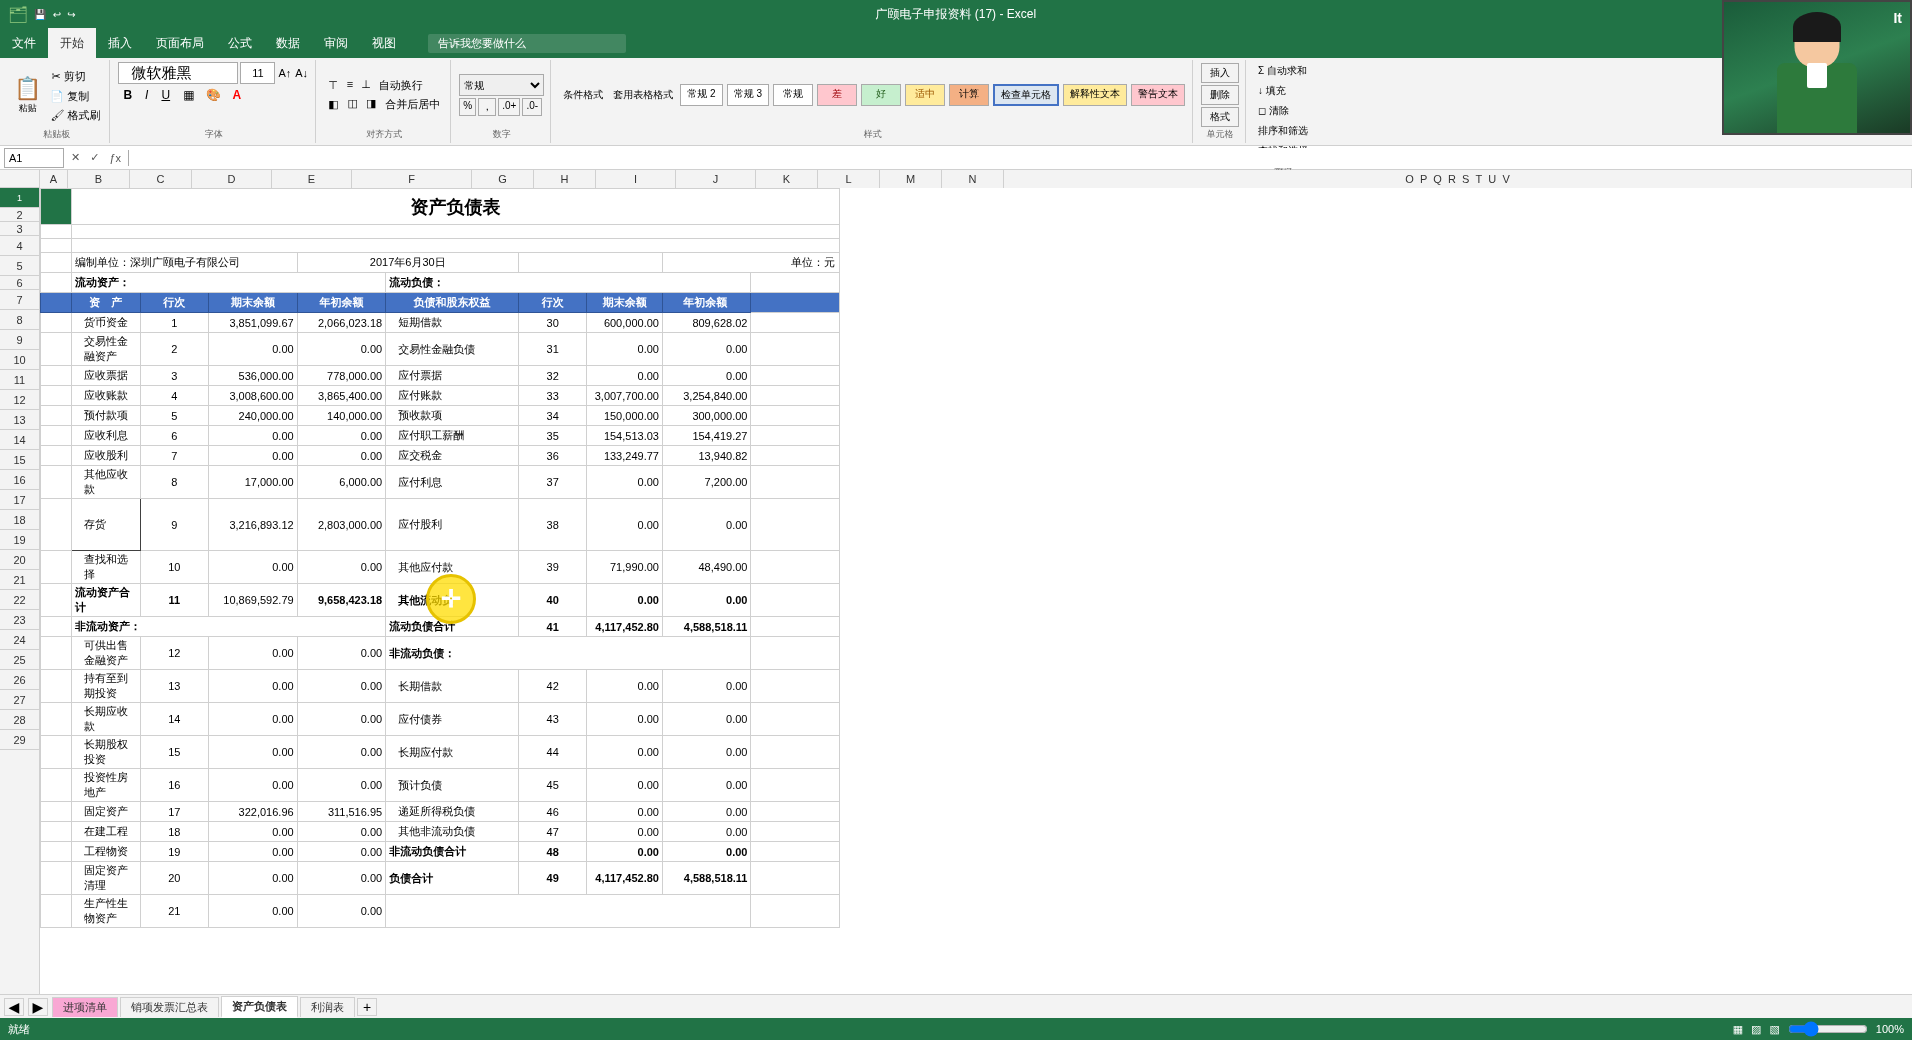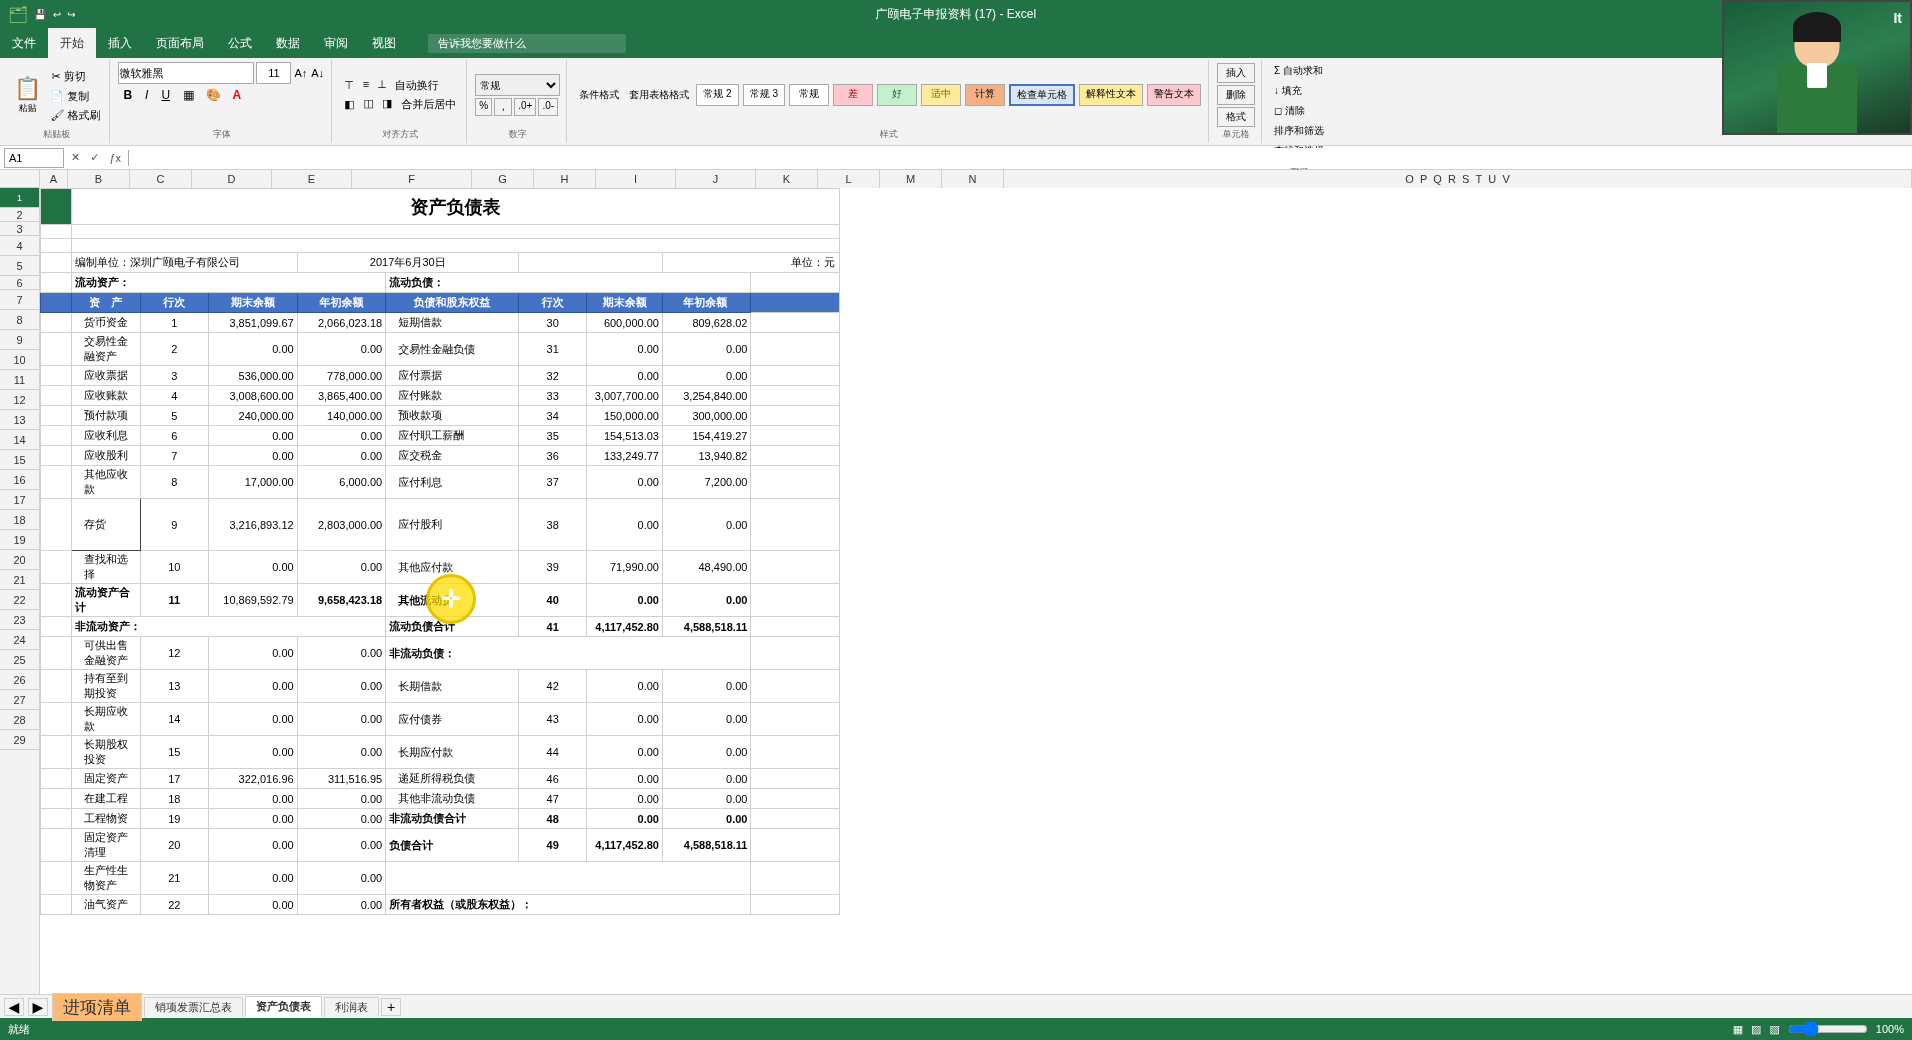--- a/index.html
+++ b/index.html
@@ -98,21 +98,21 @@
           </div>
           <div style="cursor:pointer; font-size:11px; padding:1px 3px;">📄 复制</div>
           <div style="cursor:pointer; font-size:11px; padding:1px 3px;">🖌 格式刷</div>
         </div>
       </div>
       <div style="font-size:9px; color:#666; text-align:center;">粘贴板</div>
     </div>
 
     <div style="display:flex; flex-direction:column; border-right:1px solid #d0d0d0; padding:2px 6px;">
       <div style="display:flex; gap:2px; align-items:center; margin-bottom:2px;">
-        <input class="font-name-box" value="微软雅黑" readonly="" style="width: 136px; height: 22px; border: 1px solid rgb(170, 170, 170); font-size: 11px; padding: 0px 0;">
+        <input class="font-name-box" value="微软雅黑" readonly="" style="width: 120px; height: 22px; border: 1px solid rgb(170, 170, 170); font-size: 15px; padding: 0px 12px;">
         <input class="font-size-box" value="11" readonly="" style="width: 35px; height: 22px; border: 1px solid rgb(170, 170, 170); font-size: 11px; text-align: center;">
         <span style="cursor:pointer; font-size:11px; padding:1px;">A↑</span>
         <span style="cursor:pointer; font-size:11px; padding:1px;">A↓</span>
       </div>
       <div style="display:flex; gap:3px; align-items:center;">
         <span style="cursor:pointer; font-weight:bold; padding:1px 4px; border:1px solid transparent;">B</span>
         <span style="cursor:pointer; font-style:italic; padding:1px 4px; border:1px solid transparent;">I</span>
         <span style="cursor:pointer; text-decoration:underline; padding:1px 4px; border:1px solid transparent;">U</span>
         <span style="cursor:pointer; padding:1px 4px; border:1px solid transparent;">▦</span>
         <span style="cursor:pointer; padding:1px 4px;">🎨</span>
@@ -519,20 +519,32 @@
           <td style="border:1px solid #d0d0d0; text-align:center;">15</td>
           <td style="border:1px solid #d0d0d0; text-align:right; padding-right:3px;">0.00</td>
           <td style="border:1px solid #d0d0d0; text-align:right; padding-right:3px;">0.00</td>
           <td style="border:1px solid #d0d0d0; padding:1px 3px; padding-left:12px;">长期应付款</td>
           <td style="border:1px solid #d0d0d0; text-align:center;">44</td>
           <td style="border:1px solid #d0d0d0; text-align:right; padding-right:3px;">0.00</td>
           <td style="border:1px solid #d0d0d0; text-align:right; padding-right:3px;">0.00</td>
           <td style="border:1px solid #d0d0d0;"></td>
         </tr>
 
+        <tr style="height:20px;">
+          <td style="border:1px solid #d0d0d0;"></td>
+          <td style="border:1px solid #d0d0d0; padding:1px 3px; padding-left:12px;">投资性房地产</td>
+          <td style="border:1px solid #d0d0d0; text-align:center;">16</td>
+          <td style="border:1px solid #d0d0d0; text-align:right; padding-right:3px;">0.00</td>
+          <td style="border:1px solid #d0d0d0; text-align:right; padding-right:3px;">0.00</td>
+          <td style="border:1px solid #d0d0d0; padding:1px 3px; padding-left:12px;">预计负债</td>
+          <td style="border:1px solid #d0d0d0; text-align:center;">45</td>
+          <td style="border:1px solid #d0d0d0; text-align:right; padding-right:3px;">0.00</td>
+          <td style="border:1px solid #d0d0d0; text-align:right; padding-right:3px;">0.00</td>
+          <td style="border:1px solid #d0d0d0;"></td>
+        </tr>
 
         <tr style="height:20px;">
           <td style="border:1px solid #d0d0d0;"></td>
           <td style="border:1px solid #d0d0d0; padding:1px 3px; padding-left:12px;">固定资产</td>
           <td style="border:1px solid #d0d0d0; text-align:center;">17</td>
           <td style="border:1px solid #d0d0d0; text-align:right; padding-right:3px;">322,016.96</td>
           <td style="border:1px solid #d0d0d0; text-align:right; padding-right:3px;">311,516.95</td>
           <td style="border:1px solid #d0d0d0; padding:1px 3px; padding-left:12px;">递延所得税负债</td>
           <td style="border:1px solid #d0d0d0; text-align:center;">46</td>
           <td style="border:1px solid #d0d0d0; text-align:right; padding-right:3px;">0.00</td>
@@ -582,38 +594,29 @@
         <tr style="height:20px;">
           <td style="border:1px solid #d0d0d0;"></td>
           <td style="border:1px solid #d0d0d0; padding:1px 3px; padding-left:12px;">生产性生物资产</td>
           <td style="border:1px solid #d0d0d0; text-align:center;">21</td>
           <td style="border:1px solid #d0d0d0; text-align:right; padding-right:3px;">0.00</td>
           <td style="border:1px solid #d0d0d0; text-align:right; padding-right:3px;">0.00</td>
           <td colspan="4" style="border:1px solid #d0d0d0;"></td>
           <td style="border:1px solid #d0d0d0;"></td>
         </tr>
 
-        <tr style="height:20px;">
-          <td style="border:1px solid #d0d0d0;"></td>
-          <td style="border:1px solid #d0d0d0; padding:1px 3px; padding-left:12px;">油气资产</td>
-          <td style="border:1px solid #d0d0d0; text-align:center;">22</td>
-          <td style="border:1px solid #d0d0d0; text-align:right; padding-right:3px;">0.00</td>
-          <td style="border:1px solid #d0d0d0; text-align:right; padding-right:3px;">0.00</td>
-          <td colspan="4" style="border:1px solid #d0d0d0; padding:1px 3px; font-weight:bold;">所有者权益（或股东权益）：</td>
-          <td style="border:1px solid #d0d0d0;"></td>
-        </tr>
       </tbody>
         </table>
     </div>
   </div>
 
   <div style="display:flex; align-items:center; background:#f3f3f3; border-top:1px solid #d0d0d0; height:24px; padding:0 4px; gap:0;">
     <div style="width:20px; height:18px; display:flex; align-items:center; justify-content:center; border:1px solid #d0d0d0; cursor:pointer; font-size:14px; background:#f3f3f3; margin-right:4px;">◀</div>
     <div style="width:20px; height:18px; display:flex; align-items:center; justify-content:center; border:1px solid #d0d0d0; cursor:pointer; font-size:14px; background:#f3f3f3; margin-right:4px;">▶</div>
-    <div class="sheet-tab" style="padding:2px 10px; border:1px solid #d0d0d0; border-bottom:none; cursor:pointer; font-size:17px; background:#fdba74; color:#333; margin-right:2px;">进项清单</div>
+    <div class="sheet-tab" style="padding:2px 10px; border:1px solid #d0d0d0; border-bottom:none; cursor:pointer; font-size:11px; background:#f9a8d4; color:#333; margin-right:2px;">进项清单</div>
     <div class="sheet-tab" style="padding:2px 10px; border:1px solid #d0d0d0; border-bottom:none; cursor:pointer; font-size:11px; background:#f3f3f3; color:#333; margin-right:2px;">销项发票汇总表</div>
     <div class="sheet-tab active" style="padding:2px 10px; border:1px solid #d0d0d0; border-bottom:2px solid white; cursor:pointer; font-size:11px; background:white; color:#333; font-weight:bold; margin-right:2px;">资产负债表</div>
     <div class="sheet-tab" style="padding:2px 10px; border:1px solid #d0d0d0; border-bottom:none; cursor:pointer; font-size:11px; background:#f3f3f3; color:#333; margin-right:2px;">利润表</div>
     <div style="width:20px; height:18px; display:flex; align-items:center; justify-content:center; border:1px solid #d0d0d0; cursor:pointer; font-size:14px; background:#f3f3f3;">+</div>
   </div>
 
   <div style="display:flex; align-items:center; justify-content:space-between; background:#217346; color:white; height:22px; padding:0 8px; font-size:11px;">
     <span>就绪</span>
     <div style="display:flex; align-items:center; gap:8px;">
       <span style="cursor:pointer;">▦</span>

